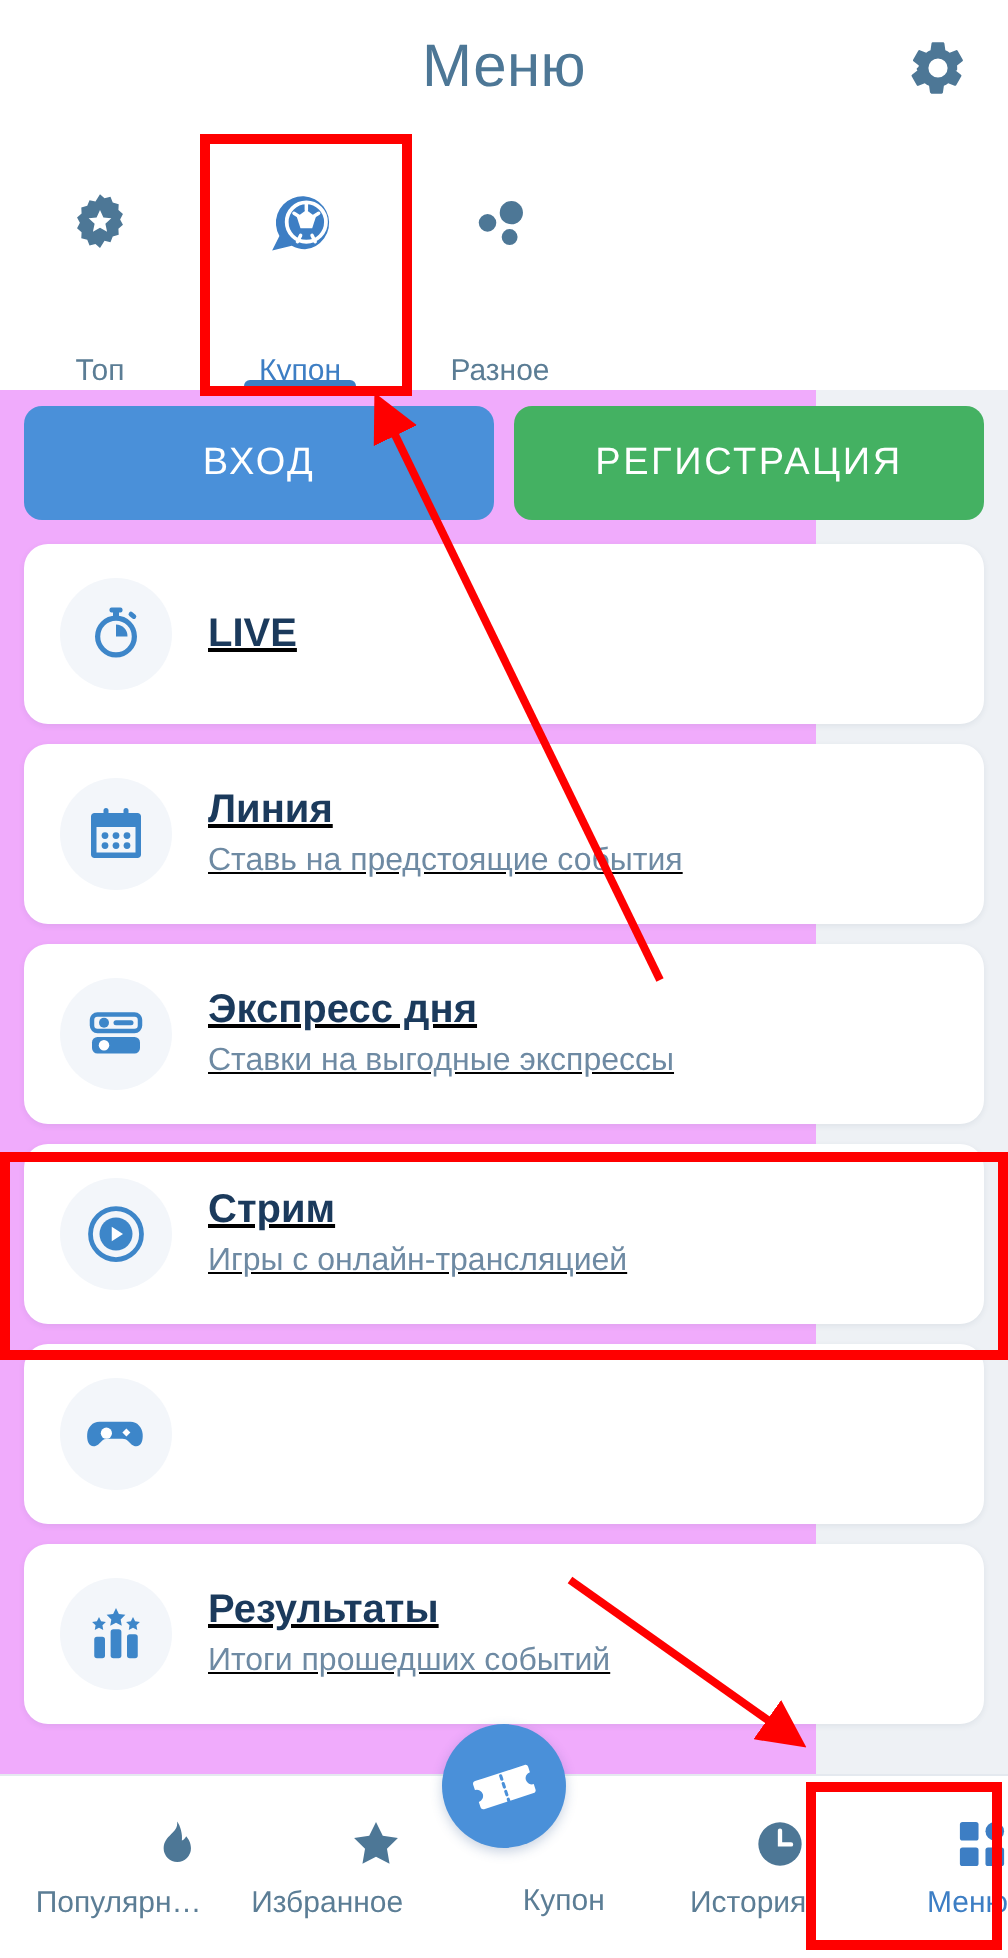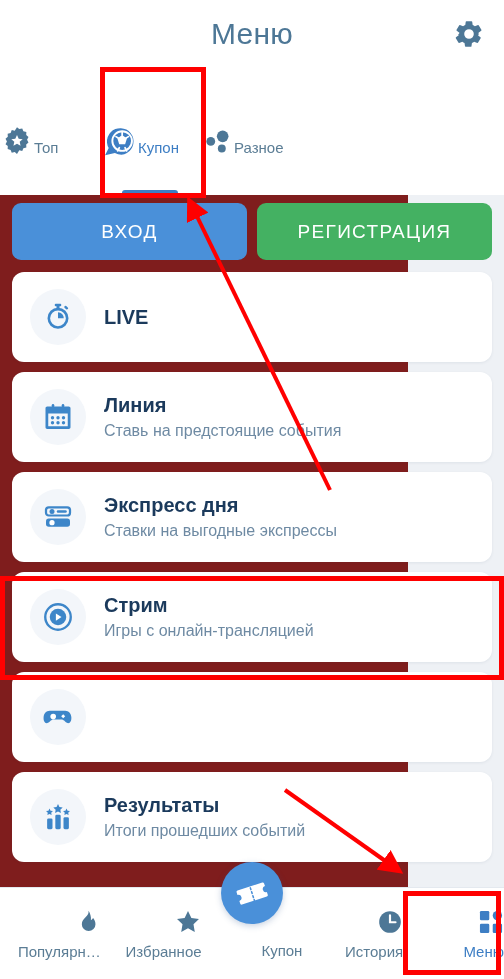--- a/index.html
+++ b/index.html
@@ -5,21 +5,21 @@
   * { box-sizing: border-box; margin: 0; padding: 0; }
   html, body {
     width: 504px; height: 979px;
     font-family: "Liberation Sans", sans-serif;
     background: #eef1f5;
     overflow: hidden;
   }
   #app {
     position: relative;
     width: 408px; height: 979px;
-    background: #7f1d1d;
+    background: #f0abfc;
   }
 
   
   .header {
     position: absolute; top: 0; left: 0;
     width: 504px; height: 67px;
     background: #ffffff;
     display: flex; align-items: center; justify-content: center;
   }
   .header-title {
@@ -36,23 +36,24 @@
   
   .tabs {
     position: absolute; top: 67px; left: 0;
     width: 504px; height: 128px;
     background: #ffffff;
     display: flex;
   }
   .tab {
     flex: 0 0 100px;
     position: relative;
-    display: flex; flex-direction: row;
+    display: flex; flex-direction: column;
     align-items: center; justify-content: flex-start;
     padding-top: 22px;
+    gap: 32px;
   }
   .tab-icon { height: 46px; display:flex; align-items:center; justify-content:center; }
   .tab-label {
     margin-top: 10px;
     font-size: 15px; color: #5b7d95;
   }
   .tab.active .tab-label { color: #3d7ec4; }
   .tab-underline {
     position: absolute; bottom: 0; left: 22px;
     width: 56px; height: 5px;
@@ -95,21 +96,21 @@
     box-shadow: 0 1px 3px rgba(40,60,90,0.08);
     cursor: pointer;
   }
   .menu-icon-wrap {
     width: 56px; height: 56px;
     border-radius: 50%;
     background: #f3f6fa;
     display: flex; align-items: center; justify-content: center;
     flex: 0 0 56px;
   }
-  .menu-text { margin-left: 18px; }
+  .menu-text { margin-left: 18px; text-decoration: underline; }
   .menu-title {
     font-size: 20px; font-weight: 700; color: #1b3a5c;
     line-height: 1.2;
   }
   .menu-sub {
     margin-top: 4px;
     font-size: 16px; color: #6e8aa3;
     line-height: 1.2;
   }
 

